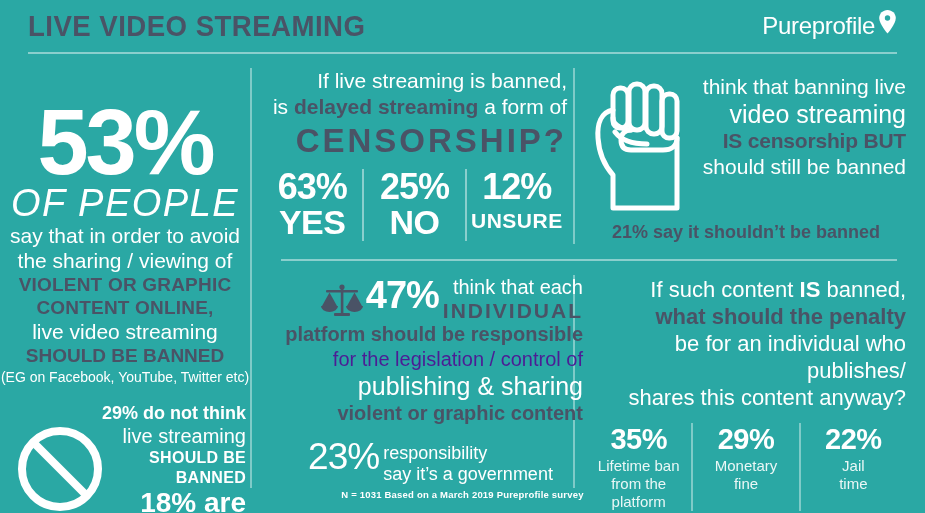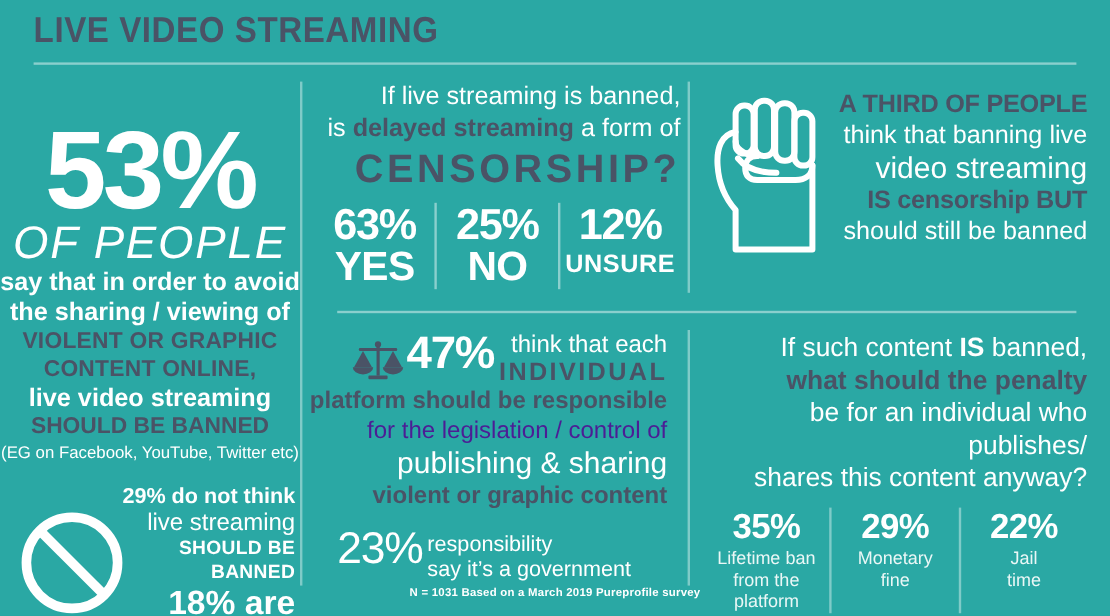--- a/index.html
+++ b/index.html
@@ -38,21 +38,21 @@
   .col-left { position:absolute; left:0px; top:58px; width:250px; height:455px;margin-top:37px; }
   .big53 {
     text-align:center; font-size:92px; line-height:86px; font-weight:bold;
     color:#ffffff; letter-spacing:-3px; margin-top:4px;
   }
   .ofpeople {
     text-align:center; font-size:38px; line-height:40px; font-weight:300;
     letter-spacing:1.5px; color:#ffffff; margin-top:-2px;font-style:italic;
   }
   .l-line { text-align:center; color:#ffffff; }
-  .l-thin { font-size:21px; line-height:25px; font-weight:700; }
+  .l-thin { font-size:21px; line-height:25px; font-weight:400; }
   .l-bold { font-size:19px; line-height:23px; font-weight:bold; color:#4a5366; letter-spacing:0.2px; }
   .l-bold-white { font-size:19px; line-height:23px; font-weight:bold; color:#4a5366; }
   .l-small { font-size:14px; line-height:20px; font-weight:300; color:#ffffff; }
 
   .left-bottom { position:absolute; left:0; top:300px; width:250px; height:160px; }
   .nosign { position:absolute; left:14px; top:28px; width:92px; height:92px; }
   .nb-text { position:absolute; left:96px; top:8px; width:150px; text-align:right; }
   .nb1 { font-size:18px; font-weight:bold; line-height:21px; color:#ffffff; }
   .nb2 { font-size:20px; font-weight:300; line-height:24px; color:#ffffff; }
   .nb3 { font-size:16px; font-weight:bold; line-height:20px; letter-spacing:.3px; color:#ffffff; }
@@ -69,21 +69,21 @@
   }
   .mt-stats { display:flex; margin-top:8px; height:72px; }
   .mt-cell { flex:1; text-align:center; position:relative; padding:0 2px; }
   .mt-cell + .mt-cell { border-left:2px solid rgba(255,255,255,.45); }
   .mt-pct { font-size:36px; font-weight:bold; line-height:36px; color:#ffffff; letter-spacing:-1px; }
   .mt-lab { font-weight:bold; color:#ffffff; line-height:34px; letter-spacing:-0.5px; }
   .sz-lg { font-size:34px; }
   .sz-md { font-size:21px; line-height:32px; letter-spacing:0.5px; }
 
   
-  .col-mb { position:absolute; left:251px; top:276px; width:305px; height:200px; }
+  .col-mb { position:absolute; left:278px; top:276px; width:305px; height:200px; }
   .mb-row1 { display:flex; align-items:flex-start; justify-content:flex-end; }
   .scales { width:44px; height:38px; margin-top:6px; margin-right:2px; }
   .mb47 { font-size:38px; font-weight:bold; line-height:38px; color:#ffffff; letter-spacing:-1px; }
   .mb-r1txt { text-align:right; margin-left:4px; }
   .mb-think { font-size:20px; line-height:23px; font-weight:300; color:#ffffff; }
   .mb-indiv { font-size:21px; line-height:23px; font-weight:bold; letter-spacing:2px; color:#4a5366; }
   .mb-b { text-align:right; font-size:20px; line-height:25px; font-weight:bold; color:#4a5366; }
   .mb-t { text-align:right; font-size:20px; line-height:25px; font-weight:300; color:#4c1d95; }
   .mb-lg { text-align:right; font-size:25px; line-height:29px; font-weight:300; color:#ffffff; }
   .mb-row-last { display:flex; align-items:flex-start; justify-content:center; margin-top:14px; }
@@ -117,20 +117,29 @@
     font-size:9.5px; font-weight:bold; color:#ffffff; letter-spacing:0.2px;
   }
 </style>
 </head>
 <body>
 
 <div class="canvas">
 
   <div class="header">
     <div class="title">LIVE VIDEO STREAMING</div>
+    <div class="logo">
+      <span class="logo-text">Pureprofile</span>
+      <span class="logo-pin">
+        <svg viewBox="0 0 19 24" width="19" height="24">
+          <path d="M9.5 0C4.9 0 1.2 3.6 1.2 8.1c0 6 8.3 15.5 8.3 15.5s8.3-9.5 8.3-15.5C17.8 3.6 14.1 0 9.5 0z" fill="#ffffff"></path>
+          <circle cx="9.5" cy="8" r="2.7" fill="#2aa8a4"></circle>
+        </svg>
+      </span>
+    </div>
     <div class="rule-top"></div>
   </div>
 
   <div class="vdiv-1"></div>
   <div class="vdiv-2a"></div>
   <div class="vdiv-2b"></div>
   <div class="hdiv"></div>
 
   <div class="col-left">
     <div class="big53">53%</div>
@@ -225,26 +234,26 @@
           <rect x="55" y="6" width="16" height="48" rx="7.5"></rect>
           <rect x="71" y="14" width="15" height="44" rx="7"></rect>
           <path d="M22 30 C 10 32, 6 44, 7 58 C 8 74, 14 86, 22 95 L22 128 L86 128 L86 58"></path>
           <path d="M86 58 C 86 66, 80 70, 72 70 L40 70 C 33 70, 30 66, 30 60 C 30 54, 34 50, 40 50"></path>
           <path d="M40 50 C 34 50, 22 46, 22 38"></path>
           <path d="M24 52 C 30 60, 42 64, 56 64"></path>
         </g>
       </svg>
     </span>
     <div class="rt-text">
-      <div class="rt-b">A THIRD OF PEOPLE</div>
       <div class="rt-t">think that banning live</div>
       <div class="rt-lg">video streaming</div>
       <div class="rt-b">IS censorship BUT</div>
       <div class="rt-t">should still be banned</div>
     </div>
+    <div class="rt-foot">21% say it shouldn’t be banned</div>
   </div>
 
   <div class="col-rb">
     <div class="rb-t"><span>If such content </span><b>IS</b><span> banned,</span></div>
     <div class="rb-b">what should the penalty</div>
     <div class="rb-t">be for an individual who publishes/</div>
     <div class="rb-t">shares this content anyway?</div>
 
     <div class="rb-stats">
       <div class="rb-cell">

